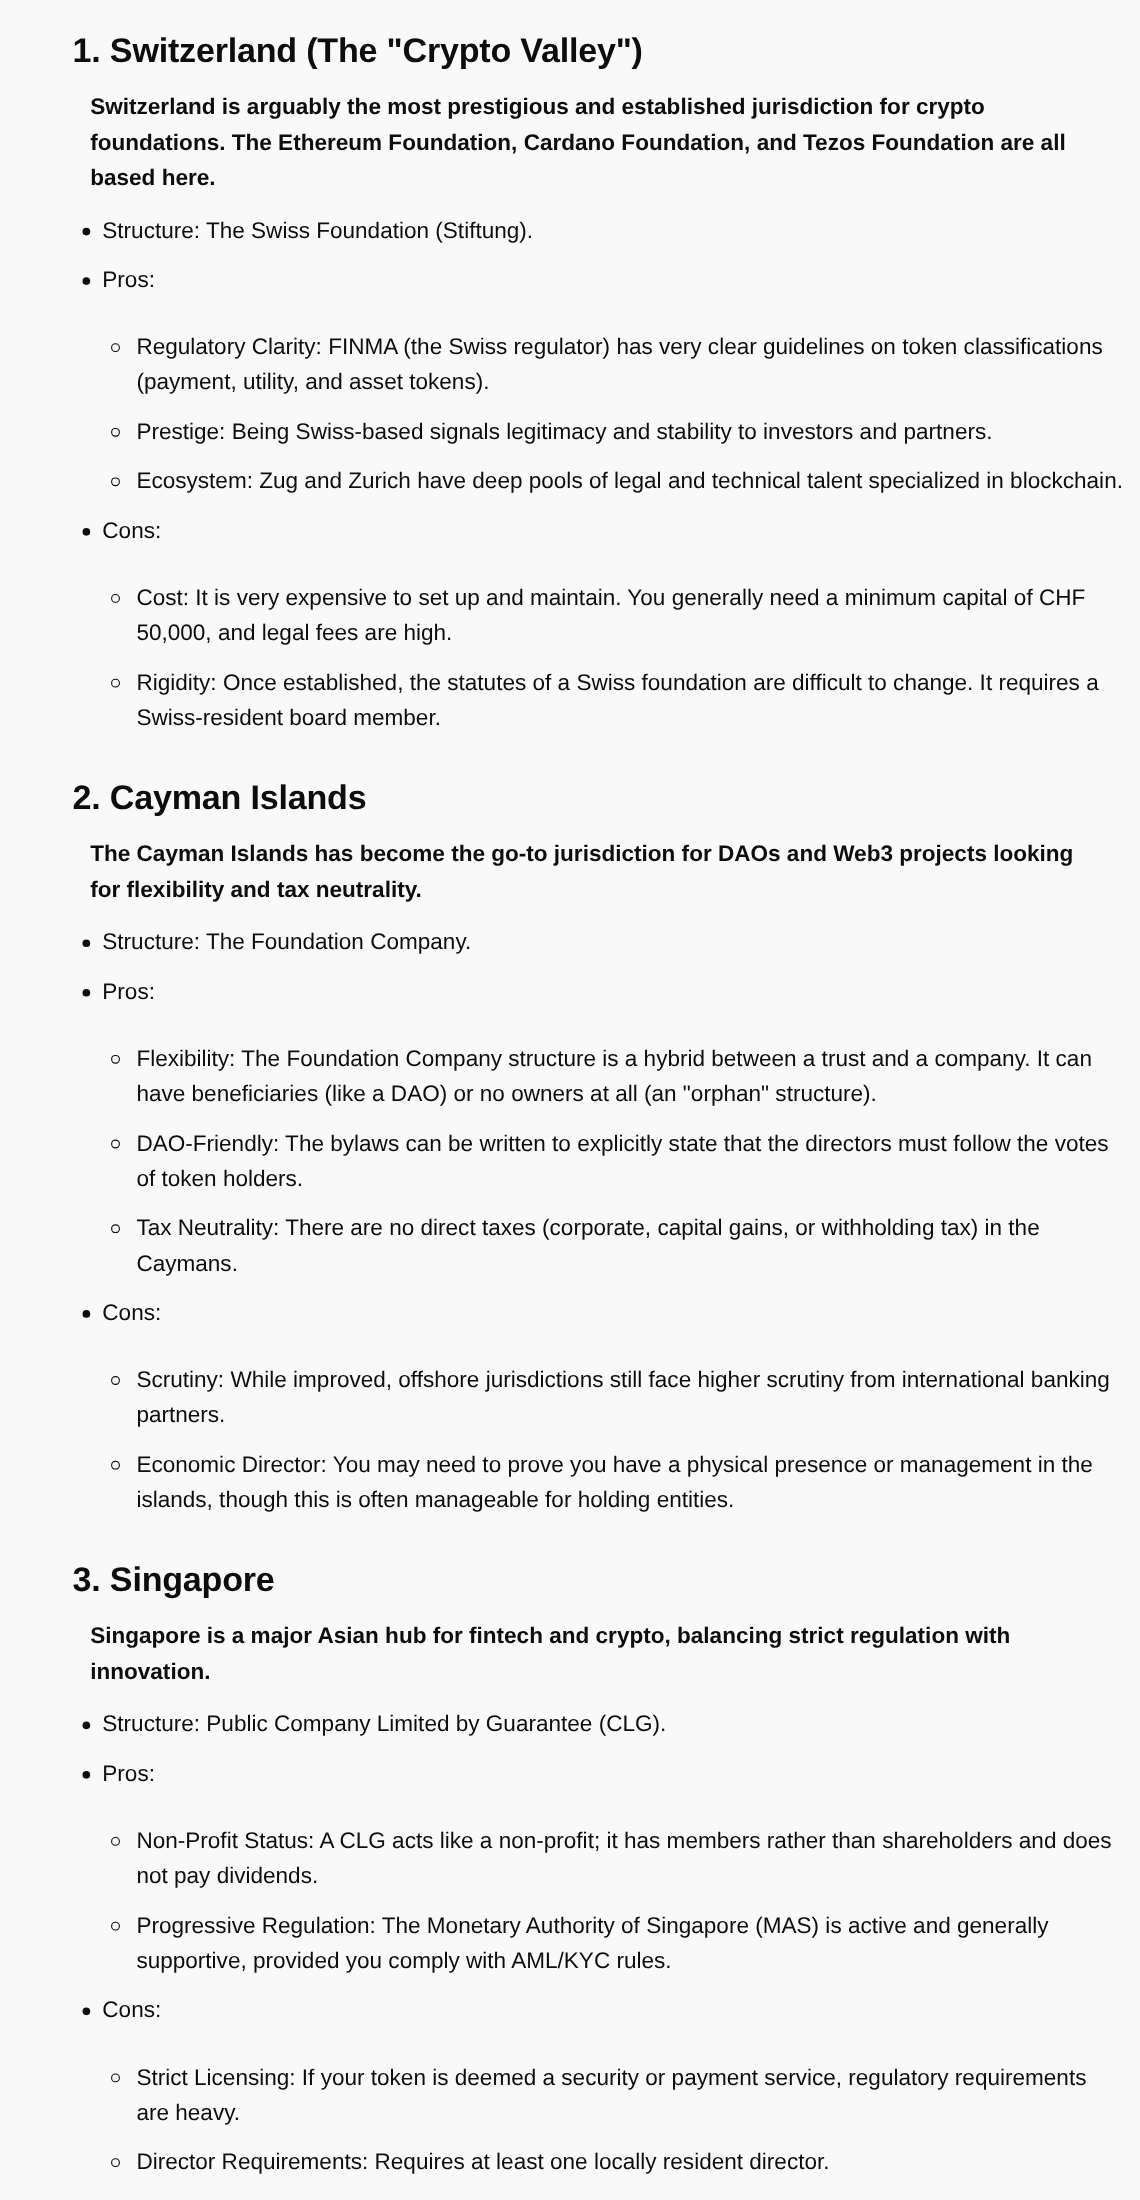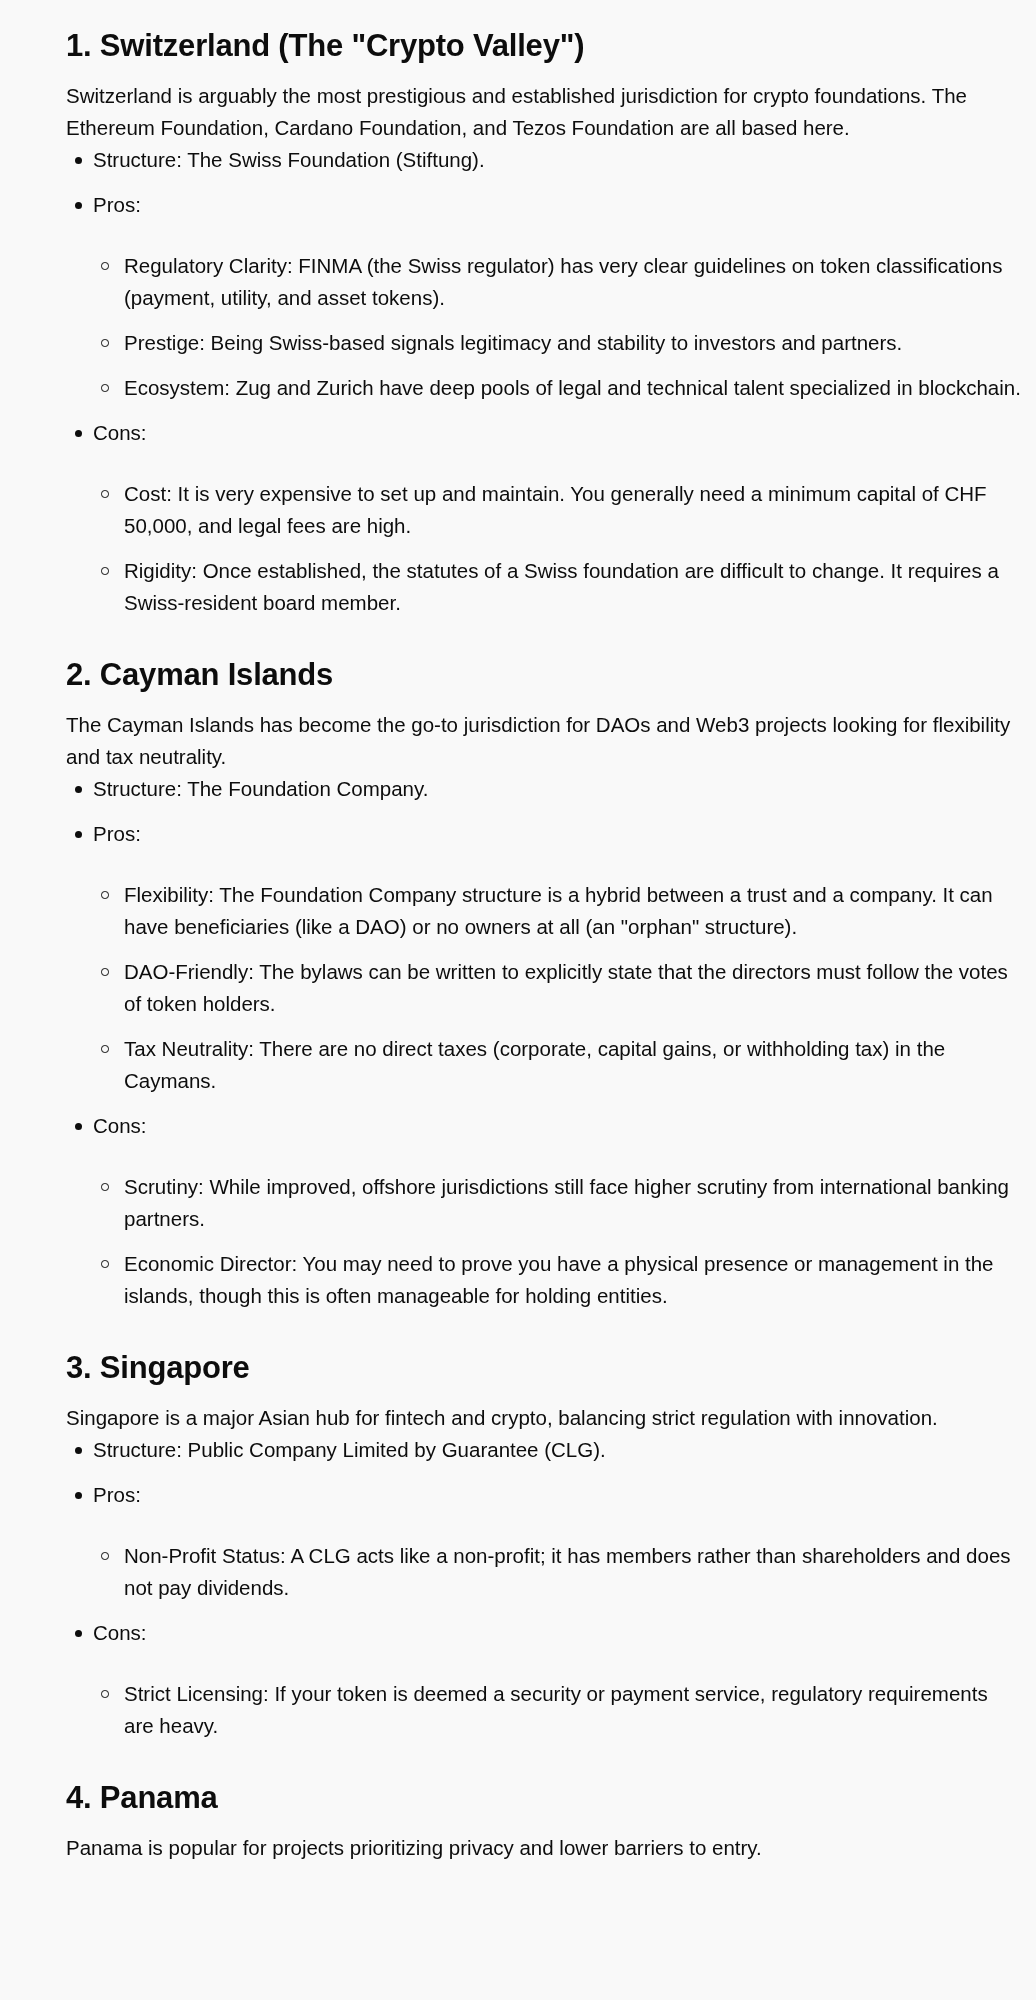--- a/index.html
+++ b/index.html
@@ -18,21 +18,21 @@
     box-sizing: content-box;
   }
   h2 {
     font-size: 31px;
     line-height: 40px;
     font-weight: 700;
     letter-spacing: -0.2px;
     margin: 36px 0 14px 0;
   }
   section:first-of-type h2 { margin-top: 0; }
-  p { margin: 0; }
+  p { margin: 16px; font-weight: bold; }
   b { font-weight: 400; }
   ul {
     list-style: none;
     margin: 0;
     padding: 0 0 0 27px;
   }
   ul.sub {
     margin-top: 29px;
     padding-left: 31px;
   }
@@ -99,23 +99,25 @@
           </ul></li>
       </ul>
     </section>
     <section>
       <h2>3. Singapore</h2>
       <p>Singapore is a major Asian hub for fintech and crypto, balancing strict regulation with innovation.</p>
       <ul>
         <li class="top"><b>Structure: Public Company Limited by Guarantee (CLG)</b><span>.</span></li>
         <li class="top"><b>Pros:</b><ul class="sub">
             <li class="subitem"><b>Non-Profit Status:</b> <span>A CLG acts like a non-profit; it has members rather than shareholders and does not pay dividends.</span></li>
+            <li class="subitem"><b>Progressive Regulation:</b> <span>The Monetary Authority of Singapore (MAS) is active and generally supportive, provided you comply with AML/KYC rules.</span></li>
           </ul></li>
         <li class="top"><b>Cons:</b><ul class="sub">
             <li class="subitem"><b>Strict Licensing:</b> <span>If your token is deemed a security or payment service, regulatory requirements are heavy.</span></li>
+            <li class="subitem"><b>Director Requirements:</b> <span>Requires at least one locally resident director.</span></li>
           </ul></li>
       </ul>
     </section>
     <section>
       <h2>4. Panama</h2>
       <p>Panama is popular for projects prioritizing privacy and lower barriers to entry.</p>
     </section>
   </main>
 
 </body></html>

